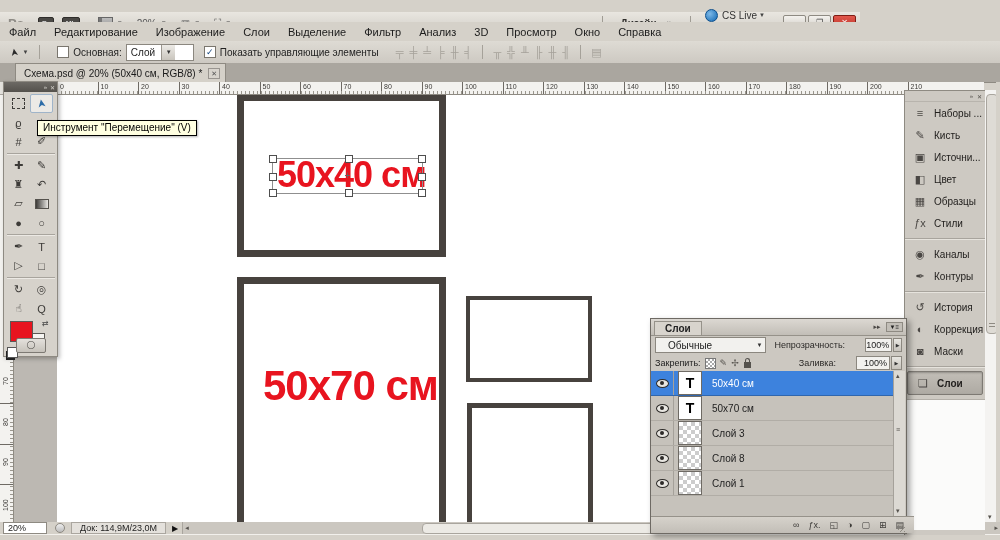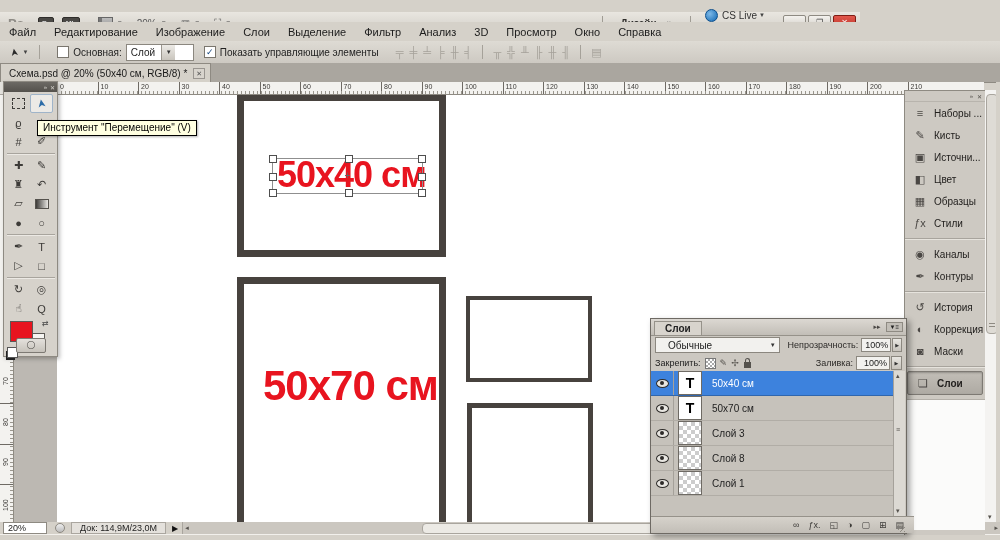--- a/index.html
+++ b/index.html
@@ -42,21 +42,21 @@
          font-size:10px;padding-left:4px;margin-left:4px;}
   .combo .dd2{width:13px;height:100%;background:linear-gradient(#eceae6,#c9c5bd);border-left:1px solid #9b978f;
               font-size:6px;text-align:center;line-height:15px;color:#333;margin-left:6px;}
   #align-icons{display:flex;align-items:center;margin-left:14px;}
   .opt-ico{color:#a5a19a;font-size:11px;margin:0 3px;}
   .opt-sep{width:1px;height:14px;background:#a5a199;margin:0 7px;}
   
   #tabbar{left:0;top:63px;width:1000px;height:19px;background:#aaa69f;border-bottom:1px solid #8e8a82;
           display:flex;align-items:flex-end;font-size:10px;}
   .doc-tab{height:18px;display:flex;align-items:center;padding:0 5px 0 8px;border:1px solid #8e8a82;
-           border-bottom:none;margin-left:0;white-space:nowrap;}
+           border-bottom:none;margin-left:15px;white-space:nowrap;}
   .doc-tab.active{background:#d5d1c9;color:#1a1a1a;}
   .doc-tab.inactive{background:#beb9b2;color:#3c3a37;}
   .tab-x{font-size:7px;border:1px solid #999590;padding:0 2px;margin-left:6px;color:#555;background:#d8d4cd;line-height:9px;}
   
   #hruler{left:13px;top:82px;width:971px;height:12px;background:#f3f2ef;border-bottom:1px solid #8e8a82;z-index:5;}
   #hruler::after{content:"";position:absolute;left:0;bottom:0;width:100%;height:3px;
                  background:repeating-linear-gradient(to right,#9a968e 0 1px,transparent 1px 4px);}
   #vruler{left:0;top:82px;width:13px;height:440px;background:#f3f2ef;border-right:1px solid #8e8a82;z-index:5;}
   #vruler::after{content:"";position:absolute;right:0;top:0;height:100%;width:3px;
                  background:repeating-linear-gradient(to bottom,#9a968e 0 1px,transparent 1px 4px);}
@@ -138,21 +138,21 @@
           padding:0 10px;margin:2px 0 0 3px;font-weight:bold;}
   #lp-titlebar .spacer{flex:1;}
   .lp-tb-btn{font-size:7px;color:#4a4744;margin-right:5px;}
   #lp-menu-btn{border:1px solid #8e8a82;background:#c2beb7;font-size:6px;padding:1px 3px;margin-right:3px;}
   .lp-row{height:18px;display:flex;align-items:center;padding:0 4px;}
   #blend-combo{width:128px;height:14px;background:#f2f1ee;border:1px solid #8b877f;display:flex;
                align-items:center;padding-left:12px;}
   #blend-combo .dd2{margin-left:auto;font-size:6px;padding-right:3px;color:#333;}
   .lp-label{margin-left:8px;color:#2c2a28;}
   .val-box{width:30px;height:12px;background:#f2f1ee;border:1px solid #8b877f;text-align:right;
-           padding-right:2px;font-size:9px;line-height:12px;margin-left:3px;}
+           padding-right:2px;font-size:9px;line-height:12px;margin-left:20px;}
   .val-arrow{width:9px;height:12px;border:1px solid #8b877f;background:linear-gradient(#e8e6e1,#c6c2bb);
              font-size:5px;text-align:center;line-height:12px;margin-left:1px;color:#333;}
   .lock-ico{display:inline-block;margin-left:4px;color:#55524d;font-size:9px;}
   .lock-checker{width:9px;height:9px;border:1px solid #777;
      background-image:linear-gradient(45deg,#aaa 25%,transparent 25%,transparent 75%,#aaa 75%),
                       linear-gradient(45deg,#aaa 25%,#fff 25%,#fff 75%,#aaa 75%);
      background-size:4px 4px;background-position:0 0,2px 2px;}
   .mini-lock{width:7px;height:6px;background:#55524d;position:relative;margin-left:5px;margin-top:3px;}
   .mini-lock::before{content:"";position:absolute;left:1px;top:-4px;width:3px;height:3px;border:1px solid #55524d;
                      border-bottom:none;border-radius:3px 3px 0 0;}

